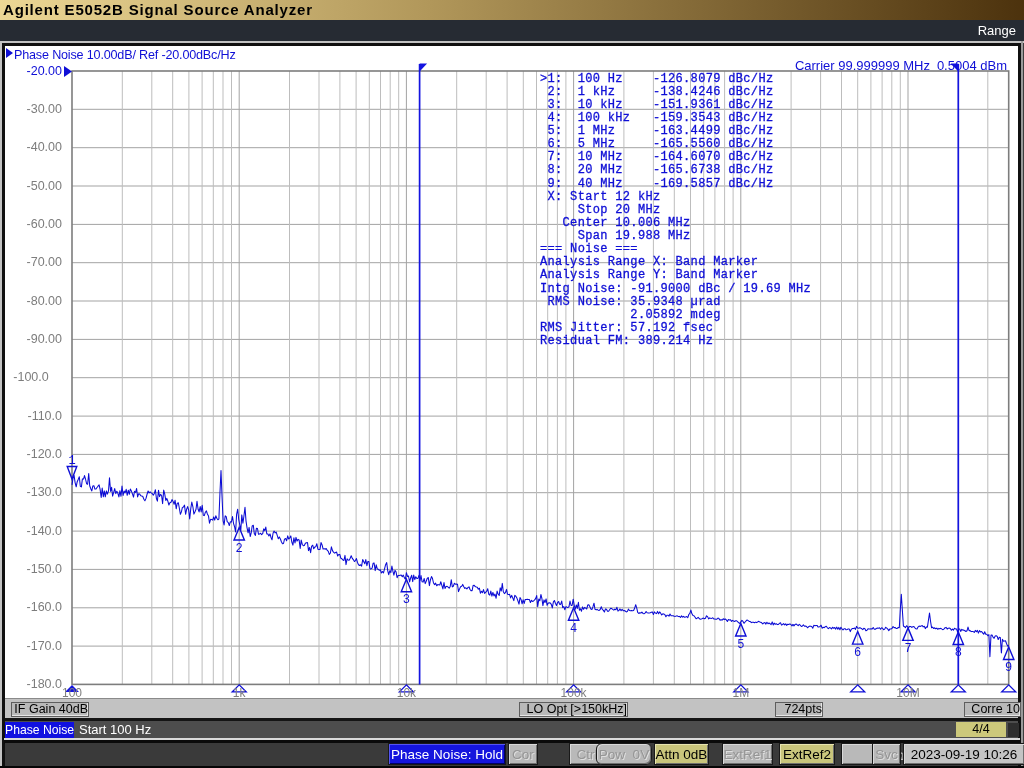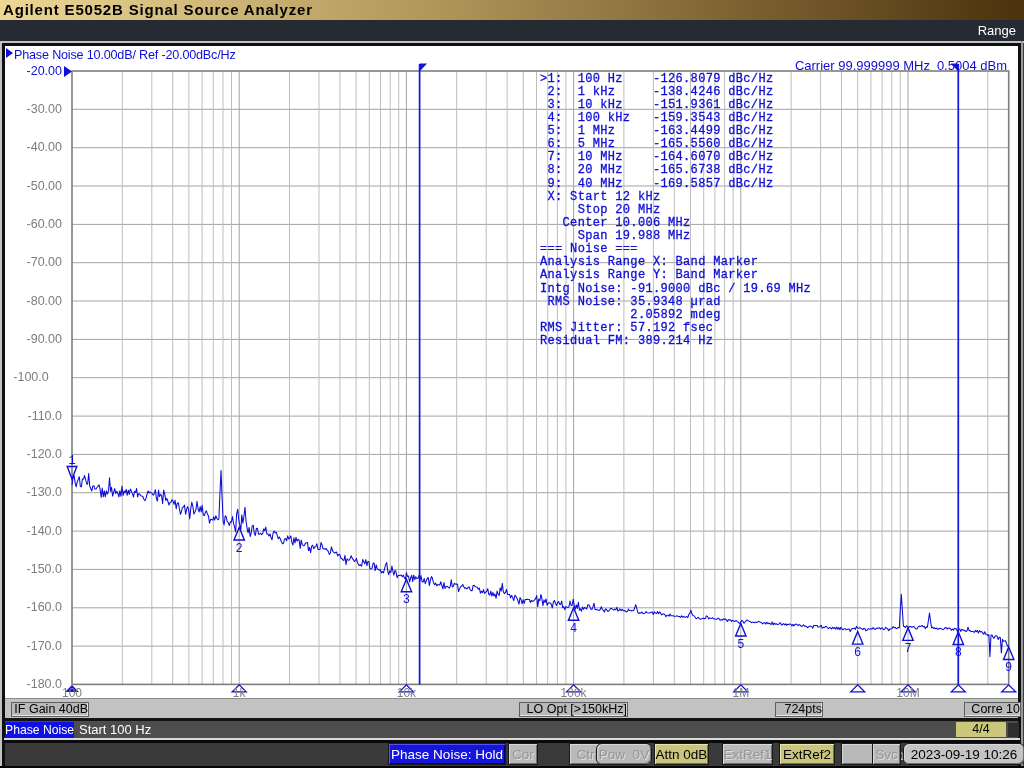--- a/index.html
+++ b/index.html
@@ -34,21 +34,21 @@
 #startlab{position:absolute;left:74px;top:1px;line-height:16px;}
 #stoplab{position:absolute;left:740px;top:1px;width:205px;text-align:right;line-height:16px;}
 #ffbox{position:absolute;left:951px;top:1.5px;width:50px;height:15px;background:#ccc87b;color:#000;
  text-align:center;line-height:15px;font-size:12.5px;}
 #dkbox{position:absolute;left:1002.5px;top:2px;width:11px;height:14px;background:#2e2e2e;}
 #gap2{position:absolute;left:4px;top:740px;width:1016px;height:3.5px;background:#0a0a0a;}
 #bar3{position:absolute;left:5px;top:743px;width:1013px;height:23px;background:#3a3a3a;}
 .btn{position:absolute;top:0px;height:22px;font-size:13.5px;line-height:21px;text-align:center;
  border:1px solid #191919;box-shadow:inset 1px 1px 0 #d8d8d8,inset -1px -1px 0 #6f6f6f;}
 .dis{background:#b9b9b9;color:#959595;text-shadow:1px 1px 0 #dfdfdf;}
-.date{background:#c4c4c4;color:#000;border-radius:6px;}
+.date{background:#c4c4c4;color:#000;}
 .on-kh{background:#c9c57c;color:#000;box-shadow:inset 1px 1px 0 #e7e4b0,inset -1px -1px 0 #6f6f6f;}
 .on-blue{background:#1515dd;color:#fff;box-shadow:inset 1px 1px 0 #5555ee,inset -1px -1px 0 #000066;}
 #botline{position:absolute;left:0px;top:766px;width:1024px;height:2px;background:#060606;}
 </style></head><body>
 <div id="title">Agilent E5052B Signal Source Analyzer</div>
 <div id="menubar">Range</div>
 <div id="screen">
  <div id="graph">
   <svg width="1013" height="652" viewBox="5 46 1013 652" style="position:absolute;left:0;top:0">
    <line x1="72.0" y1="109.3" x2="1008.7" y2="109.3" stroke="#a3a3a3" stroke-width="1"></line>

